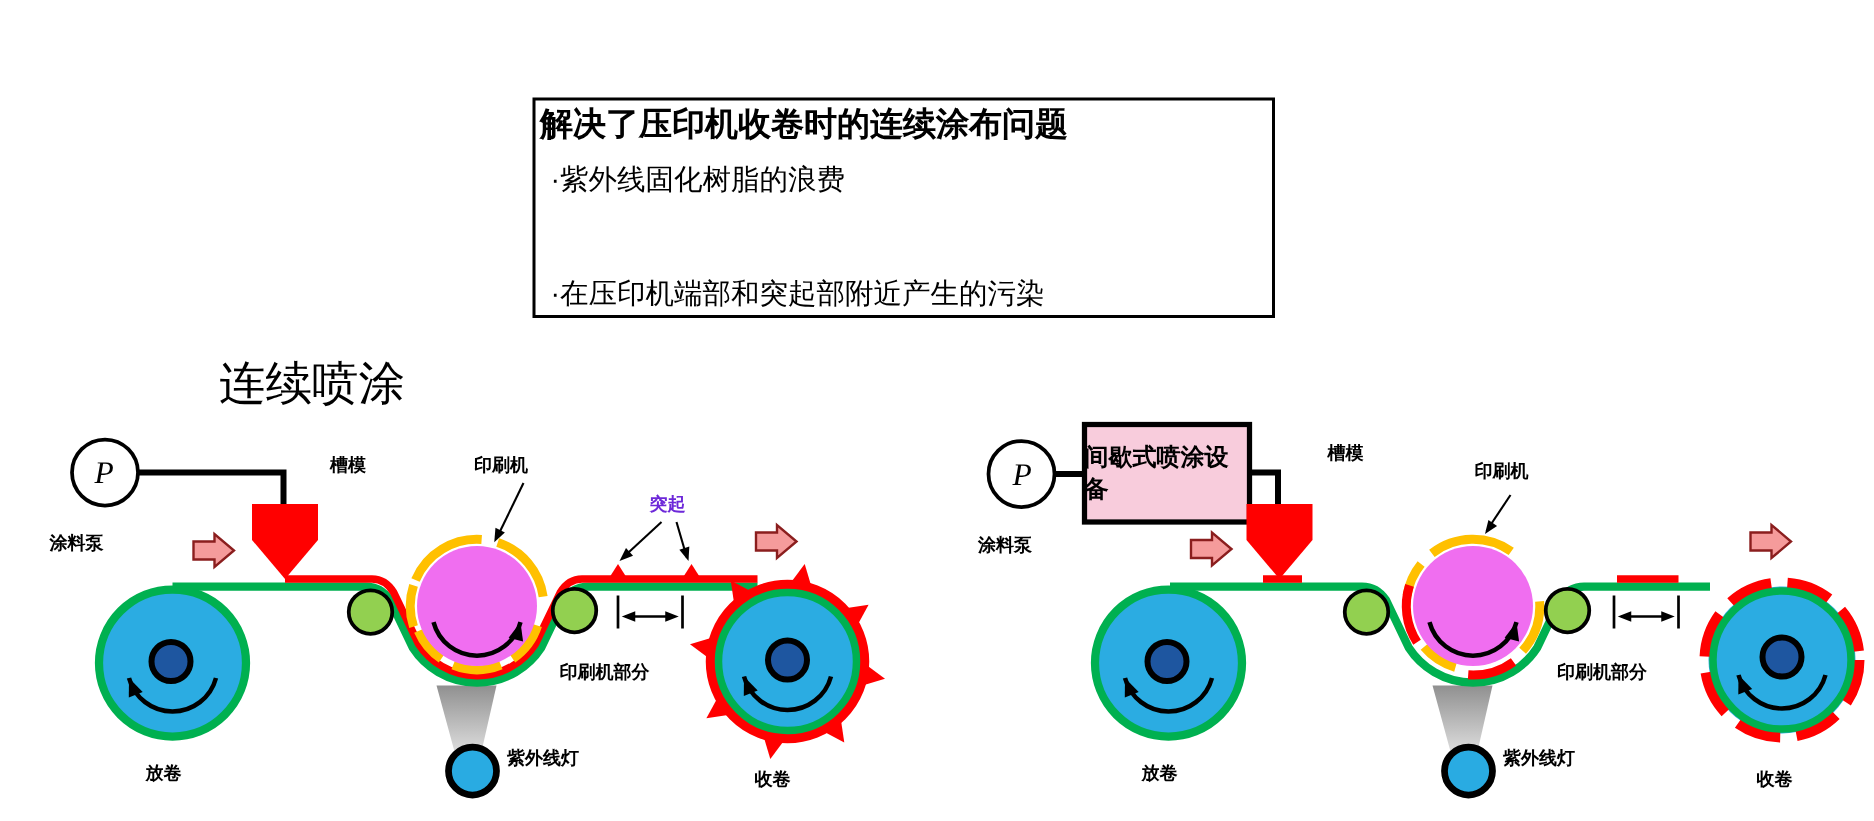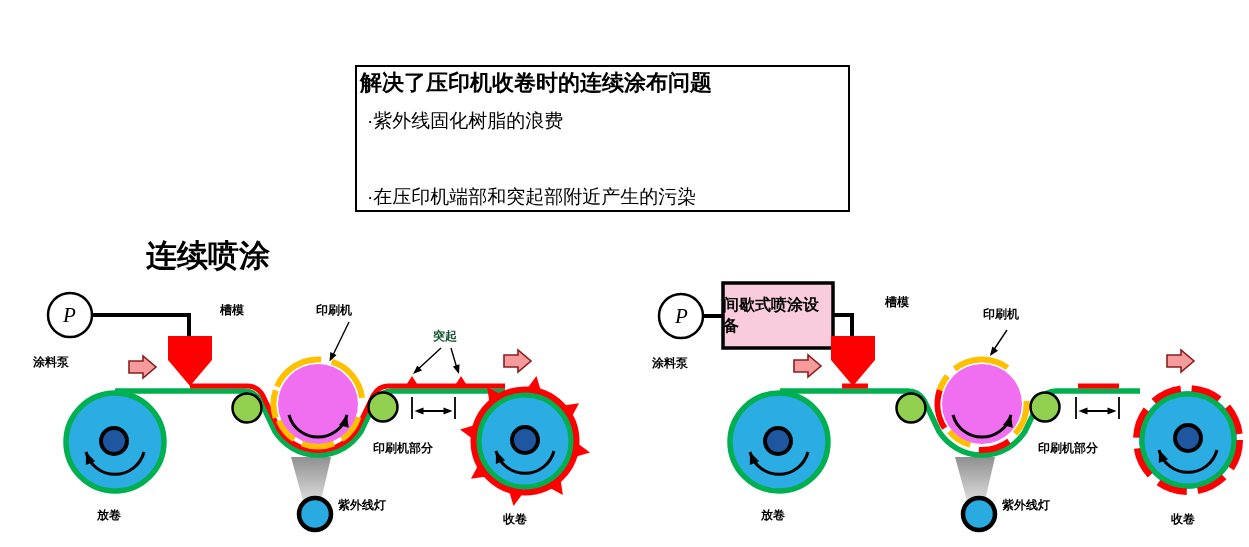--- a/index.html
+++ b/index.html
@@ -2,23 +2,23 @@
 <html><head>
 <meta charset="utf-8">
 <style>
   html,body{margin:0;padding:0;background:#fff;}
   .canvas{position:relative;width:1249px;height:547px;background:#fff;overflow:hidden;
           font-family:"Liberation Sans",sans-serif;color:#000;}
   .title{position:absolute;left:360px;top:21px;font-size:22px;font-weight:bold;white-space:nowrap;margin-top:47px;}
   .problem-box{position:absolute;left:355px;top:65px;width:481px;height:143px;border:2px solid #000;
                padding:0 0 0 10px;}
   .problem-box .item{height:45px;line-height:46px;font-size:19px;white-space:nowrap;margin-top:31px;}
-  .sec{position:absolute;font-size:31px;font-weight:bold;white-space:nowrap;}
+  .sec{position:absolute;font-size:31px;font-weight:normal;white-space:nowrap;}
   .lbl{position:absolute;font-size:12px;white-space:nowrap;font-weight:bold;}
-  .red{color:#14532d;}
+  .red{color:#6d28d9;}
   .pump-p{position:absolute;font-family:"Liberation Serif",serif;font-style:italic;font-size:21px;}
   .devtext{position:absolute;left:723px;top:283px;width:110px;height:65px;display:flex;
            align-items:center;justify-content:center;font-size:16px;font-weight:bold;}
   svg{position:absolute;left:0;top:0;}
 </style>
 </head>
 <body>
 
 <div class="canvas">
 

